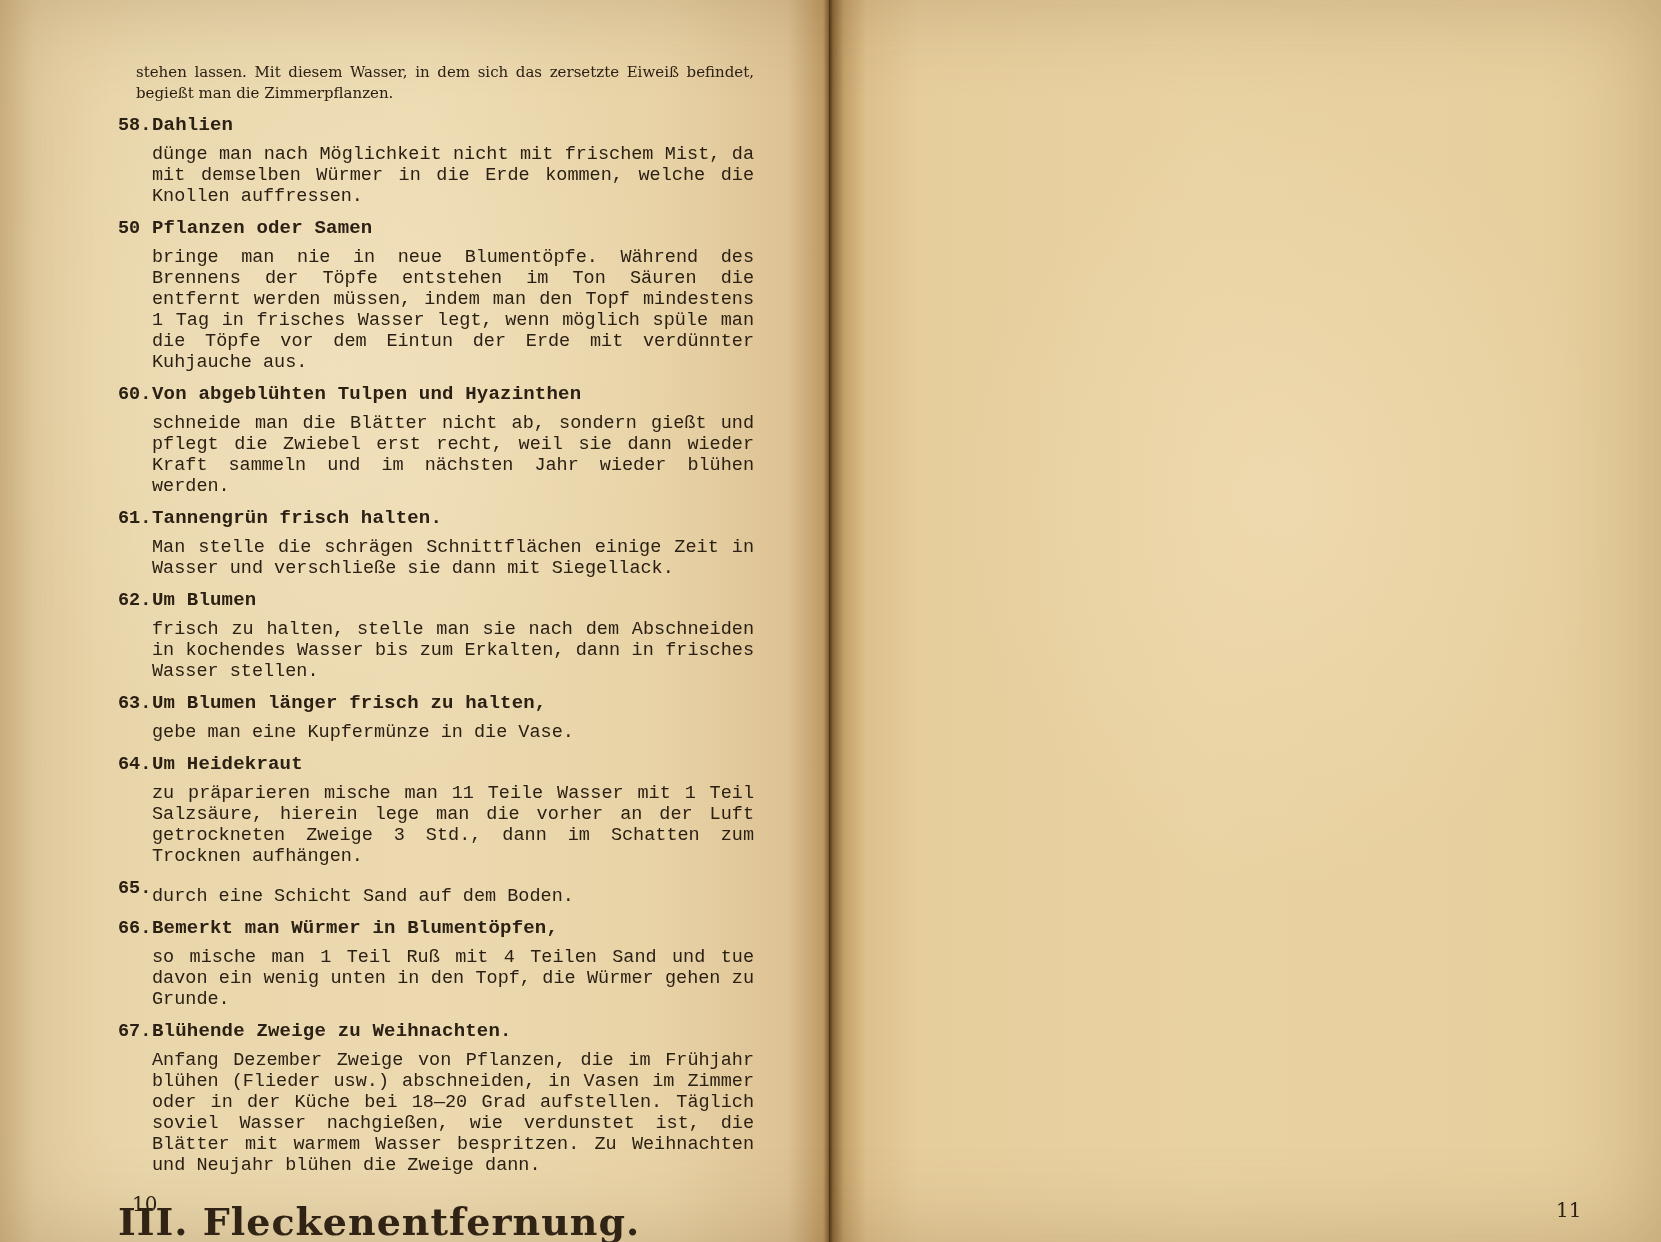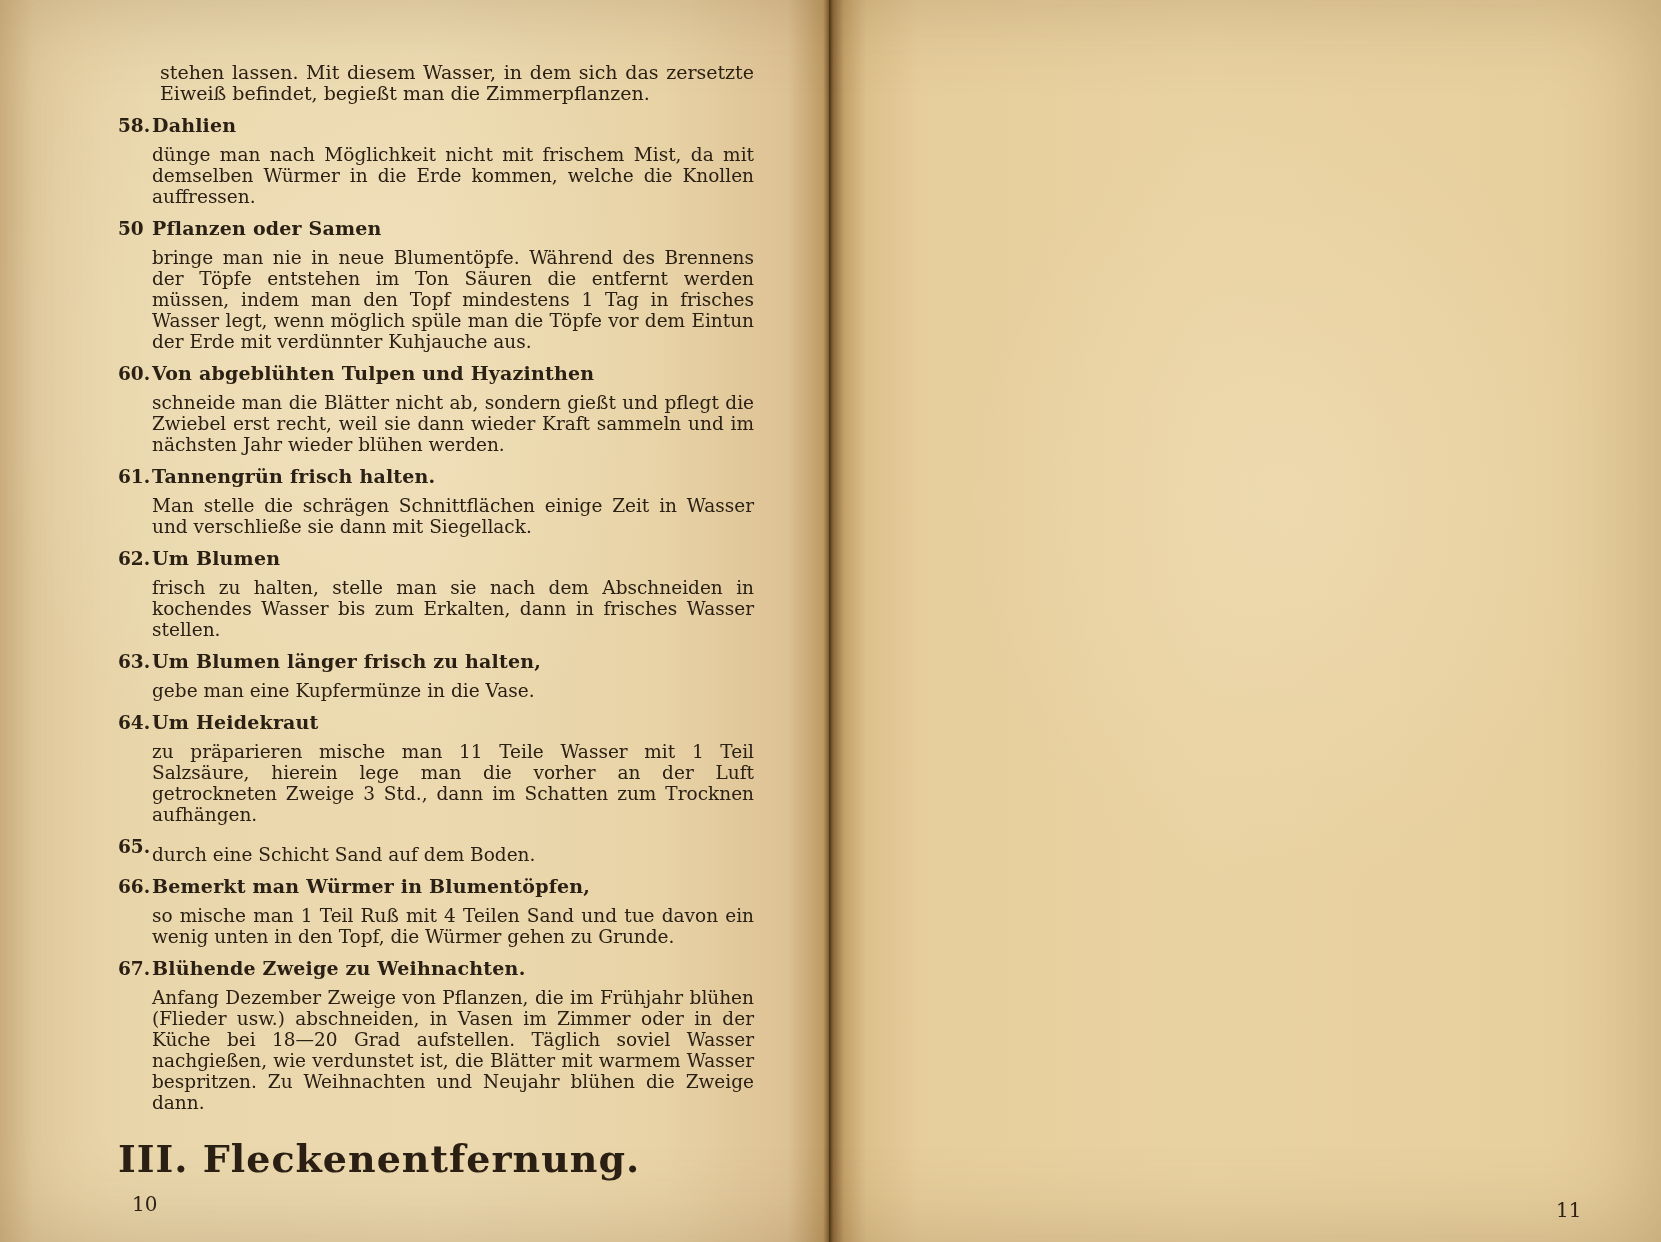--- a/index.html
+++ b/index.html
@@ -33,21 +33,21 @@
   .scan::after {
     content: "";
     position: absolute;
     inset: 0;
     pointer-events: none;
     box-shadow: inset 0 0 90px rgba(110, 80, 35, 0.28);
   }
   .column { position: absolute; }
   .col-left  { left: 118px; top: 62px;  width: 636px; }
 
-  .item { display: flex; margin-top: 11px; }
+  .item { display: flex; margin-top: 11px; font-family: Liberation Mono, monospace; }
   .item:first-child, .continuation:first-child { margin-top: 0; }
   .num {
     flex: 0 0 34px;
     font-weight: bold;
     font-size: 18.5px;
     line-height: 21px;
   }
   .content { flex: 1 1 auto; min-width: 0; }
   .title {
     display: block;
@@ -57,22 +57,22 @@
     letter-spacing: 0.2px;
   }
   .body {
     display: block;
     font-size: 18.5px;
     line-height: 21px;
     text-align: justify;
     margin-top: 8px;
   }
   .continuation {
-    margin-left: 42px;
-    font-size: 19px;
+    margin-left: 18px;
+    font-size: 15px;
     line-height: 21px;
     text-align: justify;
   }
   .section-heading {
     text-align: left;
     font-weight: bold;
     font-size: 38px;
     line-height: 44px;
     letter-spacing: 1px;
     margin: 24px 0 8px 0;

